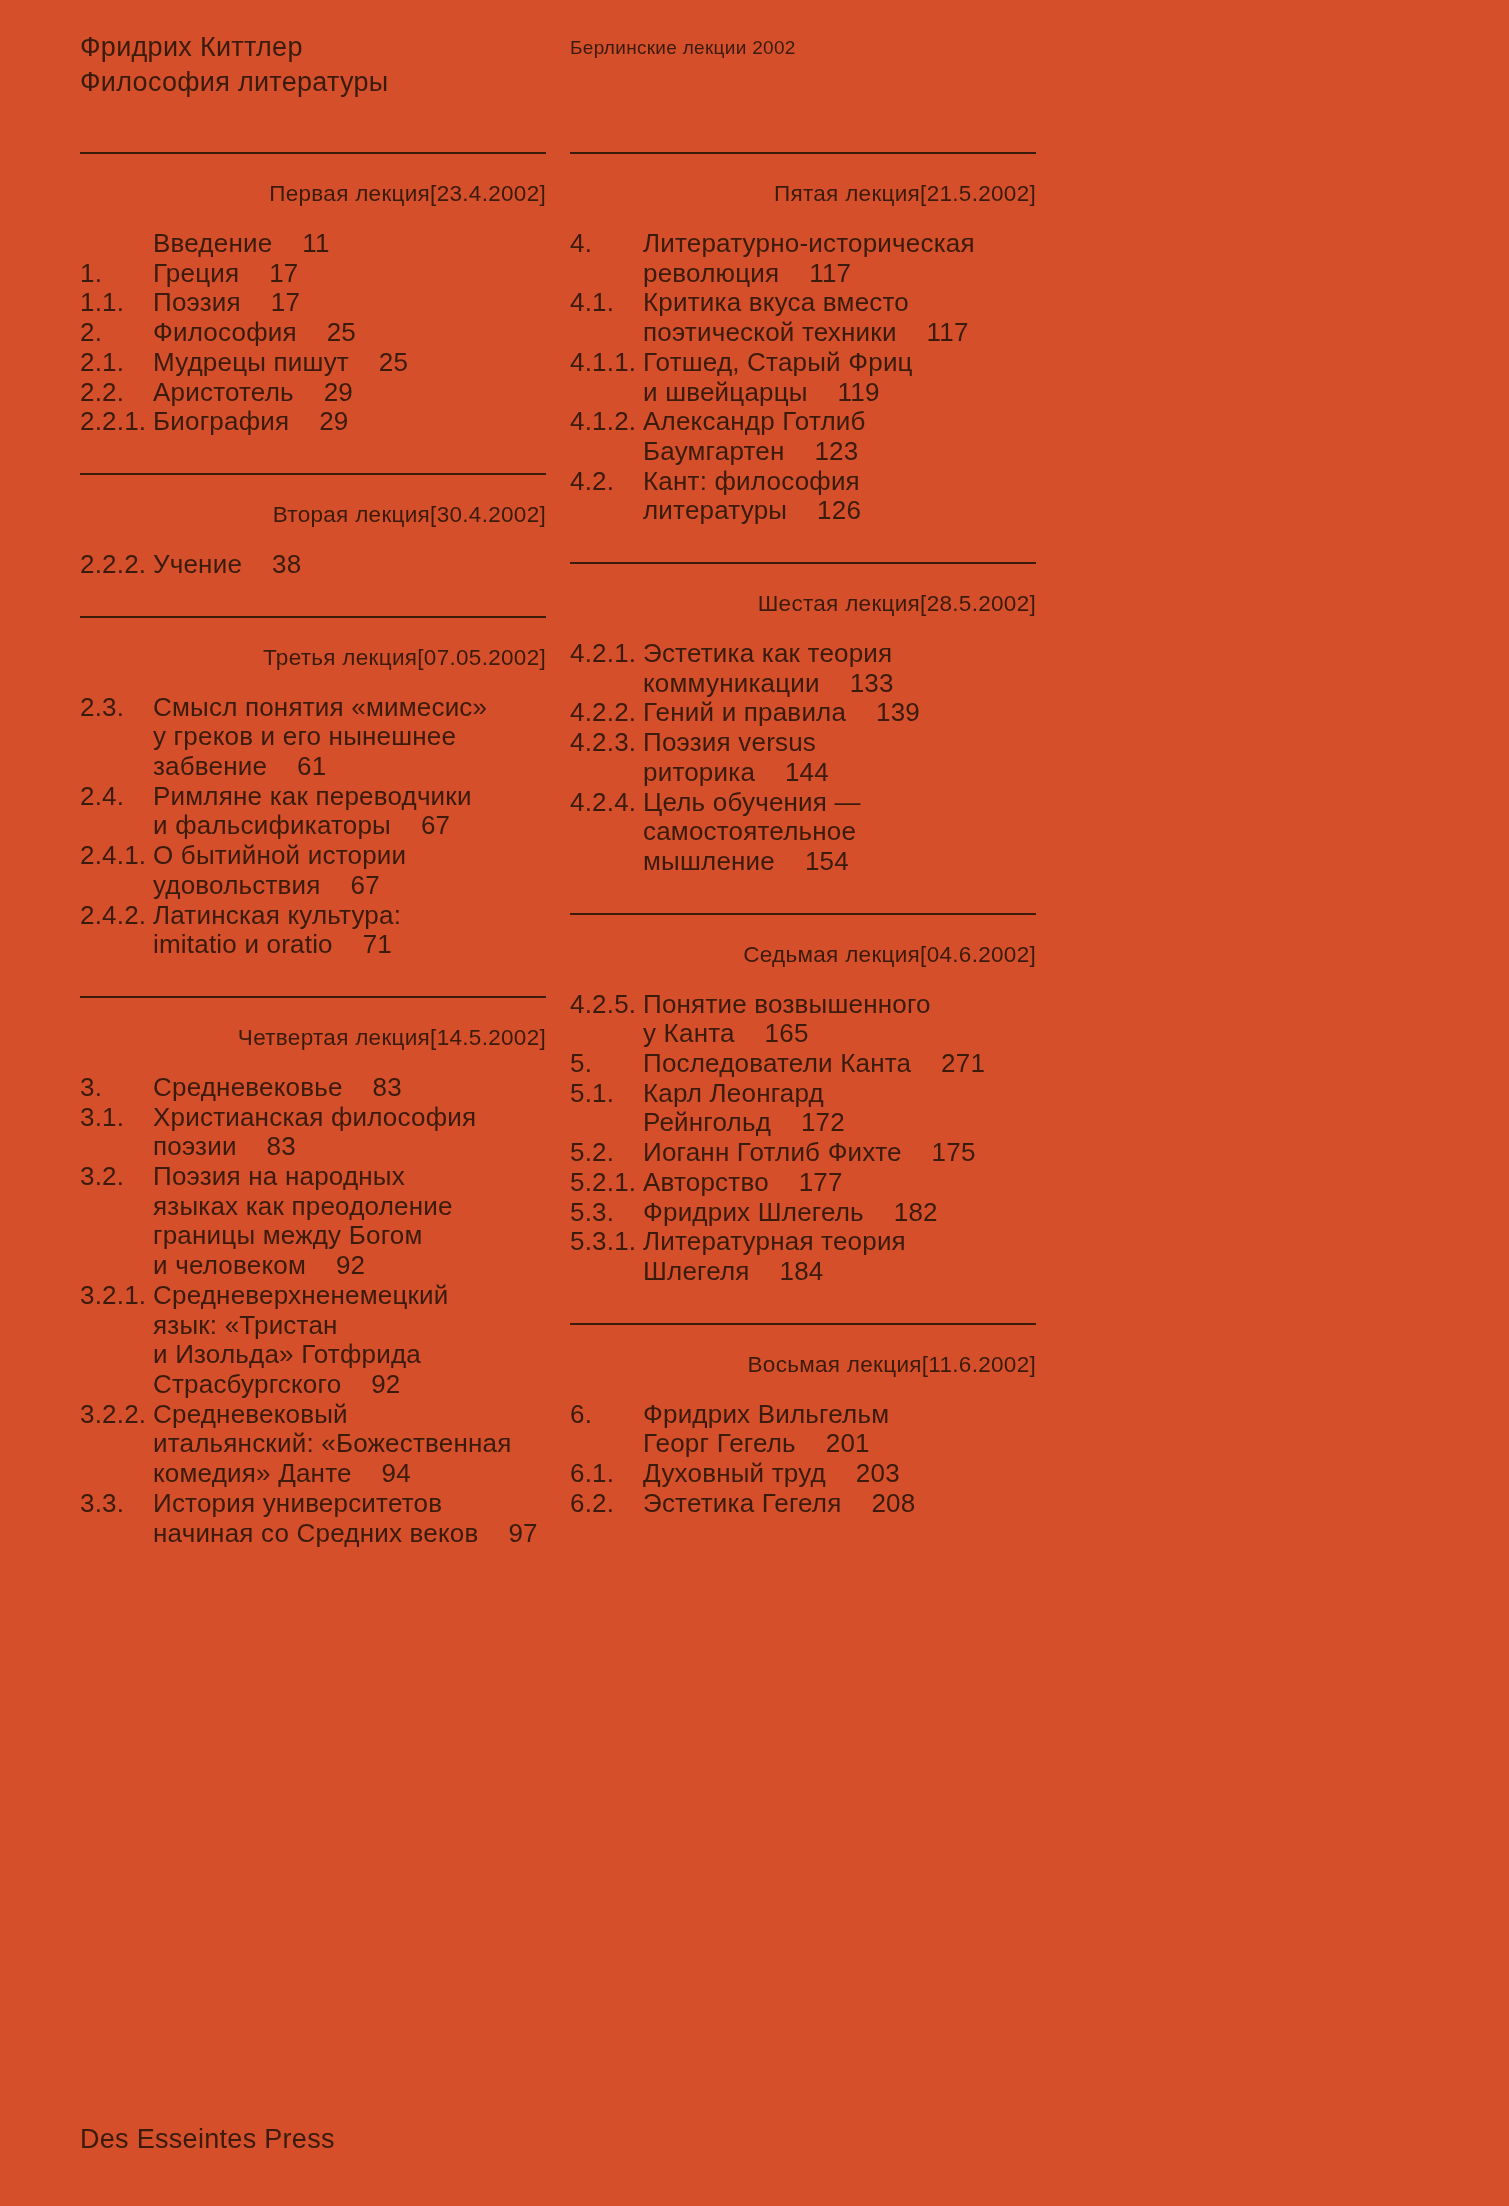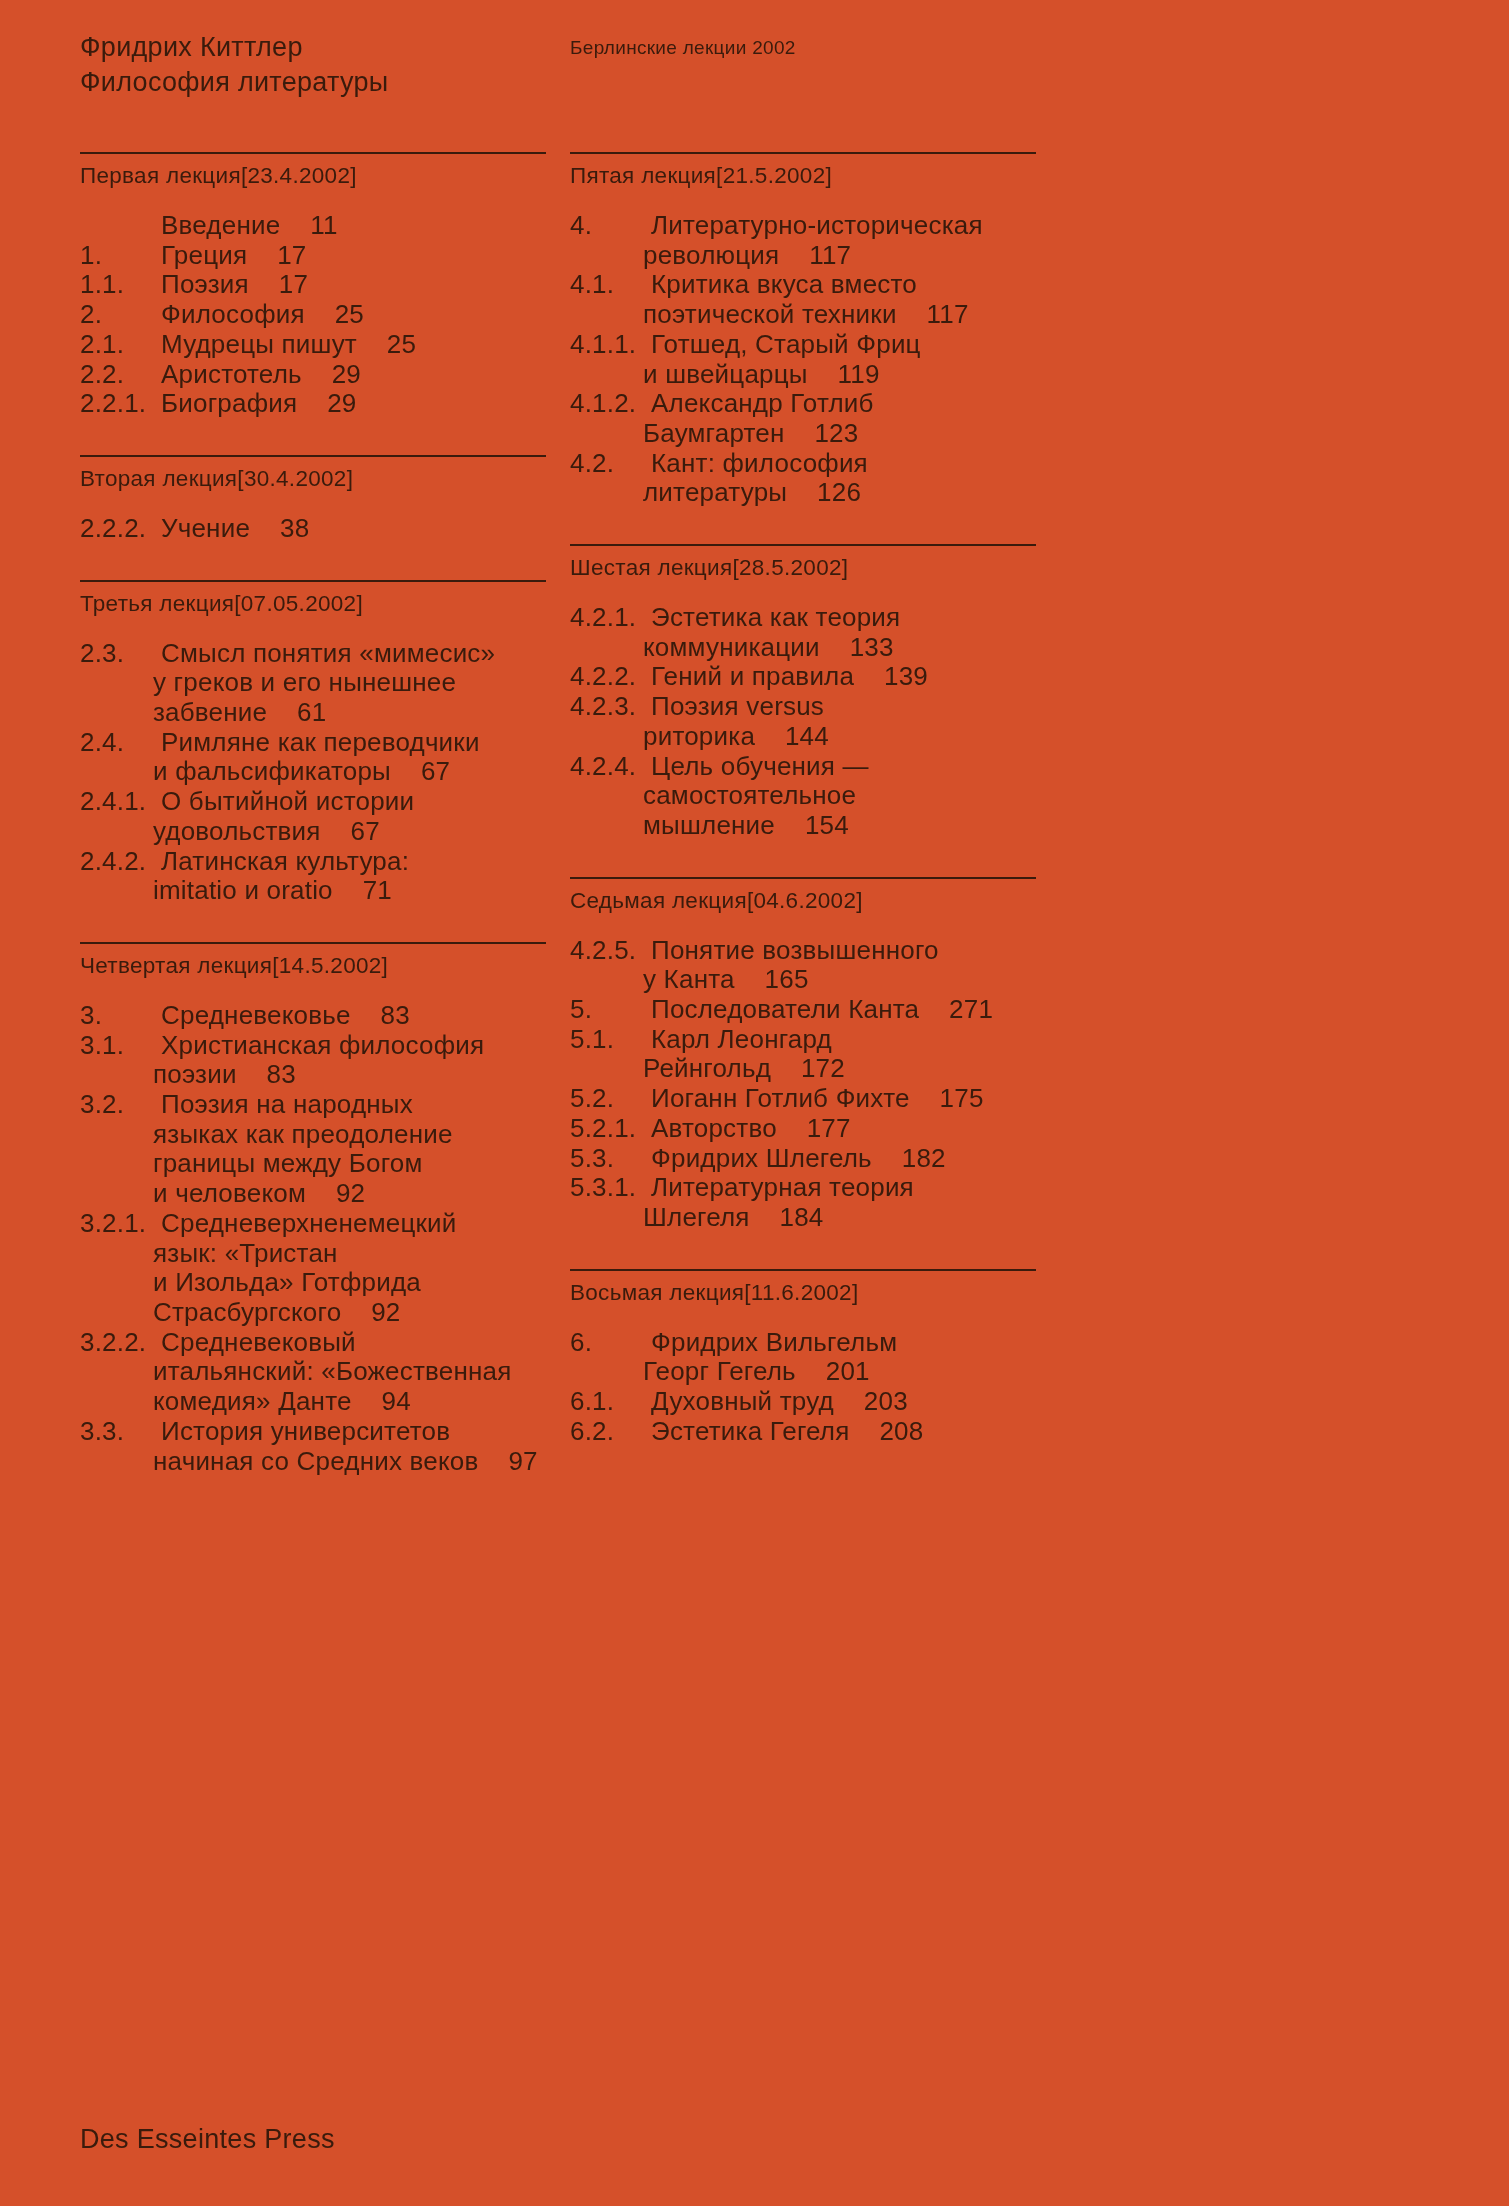--- a/index.html
+++ b/index.html
@@ -44,23 +44,23 @@
   .toc-col.left{left:80px;}
   .toc-col.right{left:570px;}
   .lecture-section{
     border-top:2px solid var(--ink);
   }
   .lecture-section + .lecture-section{
     margin-top:36px;
   }
   .section-head{
     display:flex;
-    justify-content:flex-start;
+    justify-content:flex-end;
     align-items:baseline;
-    padding-top:8px;
+    padding-top:26px;
     font-size:22.5px;
     line-height:27px;
     letter-spacing:.3px;
   }
   .entries{
     margin-top:22px;
   }
   .entry{
     display:flex;
     font-size:26px;
@@ -70,21 +70,20 @@
   .entry .num{
     flex:none;
     width:73px;
   }
   .entry .text{
     flex:1;
     min-width:0;
   }
   .entry .title{
     white-space:pre-line;
-    margin-left:8px;
   }
   .entry .page-num{
     margin-left:1.15em;
   }
   .footer{
     position:absolute;
     left:80px; top:2122px;
     font-size:27px;
     line-height:34px;
     letter-spacing:.3px;

